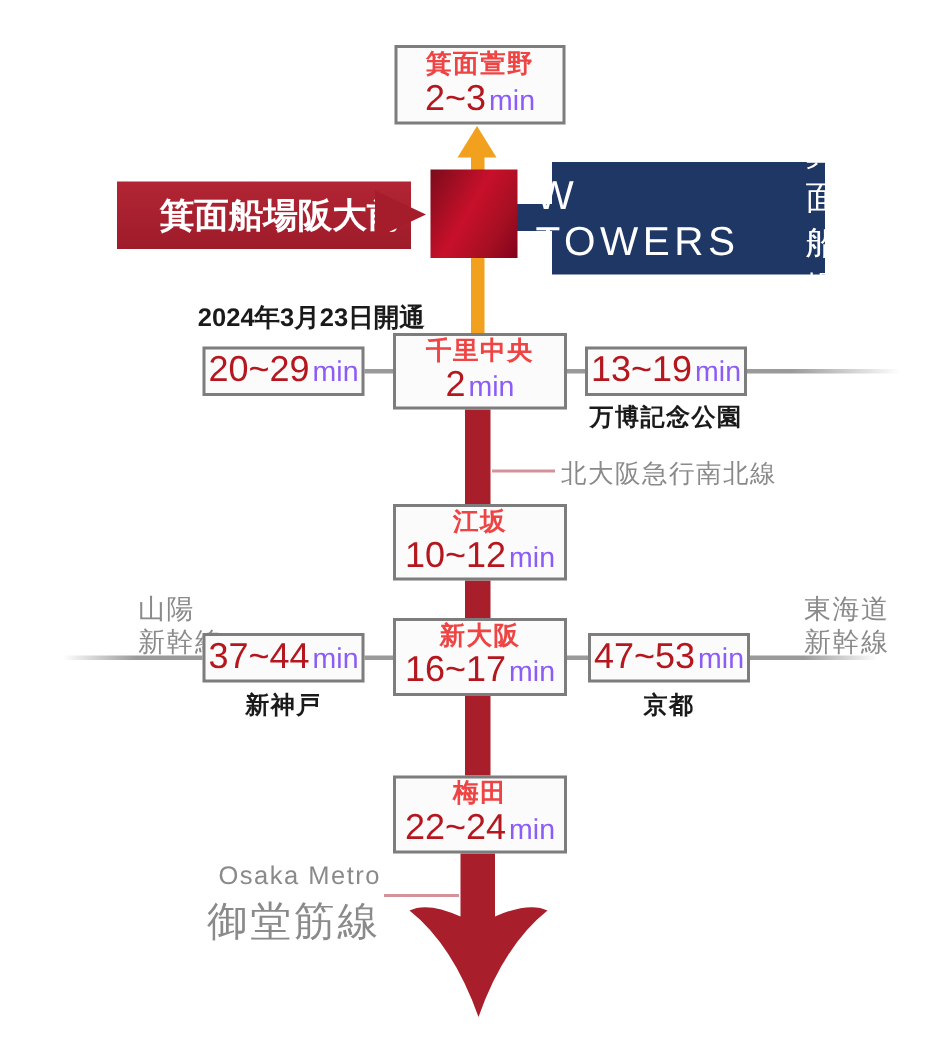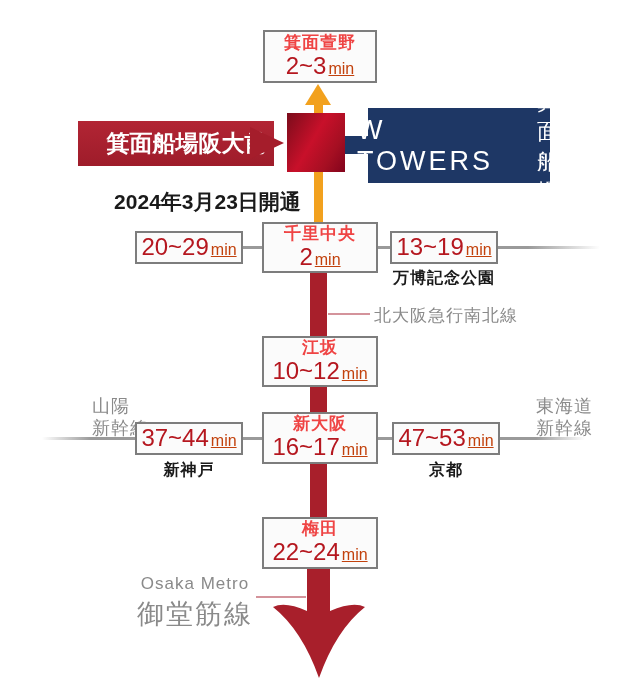--- a/index.html
+++ b/index.html
@@ -11,21 +11,21 @@
 
   
   .box{
     position:absolute;background:#fbfbfb;border:2px solid #7d7d7d;
     display:flex;flex-direction:column;align-items:center;justify-content:center;
     box-sizing:border-box;text-align:center;line-height:1.1;
   }
   .station-name{font-size:17px;font-weight:600;color:#ef4444;letter-spacing:1px;}
   .time-row{display:flex;align-items:baseline;justify-content:center;}
   .time-red{color:#b5171f;font-size:24px;font-weight:500;letter-spacing:0px;}
-  .min{color:#c2410c;font-size:16px;font-weight:500;margin-left:2px;text-decoration:underline;}
+  .min{color:#8b5cf6;font-size:19px;font-weight:500;margin-left:2px;}
   .dest-name{position:absolute;text-align:center;font-size:16px;font-weight:600;color:#1a1a1a;letter-spacing:1px;}
 
   
   .hline1{position:absolute;height:3px;
     background:linear-gradient(90deg,#9a9a9a 0%,#9a9a9a 82%,rgba(154,154,154,0) 100%);}
   .hline2{position:absolute;height:3px;
     background:linear-gradient(90deg,rgba(154,154,154,0) 0%,#9a9a9a 9%,#9a9a9a 91%,rgba(154,154,154,0) 100%);}
   .vred{position:absolute;background:#a81f2b;}
   .vorange{position:absolute;background:#f2a11e;}
   .orange-head{position:absolute;width:0;height:0;
@@ -52,26 +52,26 @@
     background:linear-gradient(120deg,#7a0c1b 0%,#c8102a 45%,#a50f22 75%,#82031c 100%);
   }
   .navy-tab{position:absolute;left:343px;top:136px;width:27px;height:18px;background:#1e3765;}
   .tower-box{
     position:absolute;left:368px;top:108px;width:182px;height:75px;background:#1e3765;
     display:flex;align-items:center;justify-content:center;color:#fff;
   }
   .tower-title{font-size:27px;letter-spacing:3px;font-weight:400;}
   .tower-sub{font-size:22px;letter-spacing:2px;font-weight:400;margin-top:3px;margin-left:44px;}
 
-  .opening-date{position:absolute;left:100px;top:188px;width:215px;text-align:center;
-    font-size:21px;font-weight:600;color:#1a1a1a;letter-spacing:0px;}
+  .opening-date{position:absolute;left:100px;top:200px;width:215px;text-align:center;
+    font-size:17px;font-weight:600;color:#1a1a1a;letter-spacing:0px;}
 
   .line-label{position:absolute;color:#8a8a8a;font-weight:500;}
   .shinkansen-label{font-size:18px;line-height:22px;letter-spacing:1px;margin-left:24px;}
-  .metro-block{position:absolute;left:136px;top:574px;width:118px;text-align:center;color:#8a8a8a;}
+  .metro-block{position:absolute;left:136px;top:574px;width:118px;text-align:right;color:#8a8a8a;}
   .metro-en{font-size:17px;font-weight:500;letter-spacing:1px;}
   .metro-line{font-size:27px;font-weight:500;letter-spacing:2px;margin-top:2px;}
 </style>
 </head>
 <body>
 
 <div class="canvas">
 
   <div class="vorange abs" style="left:314px;top:95px;width:9px;height:132px;"></div>
   <div class="orange-head abs" style="left:305px;top:84px;"></div>

